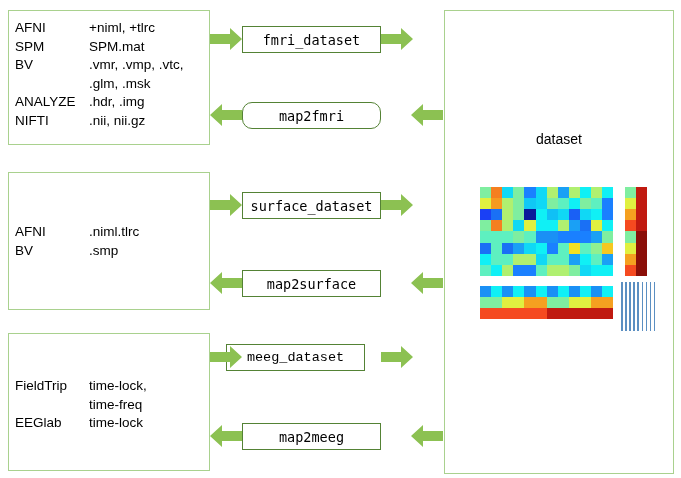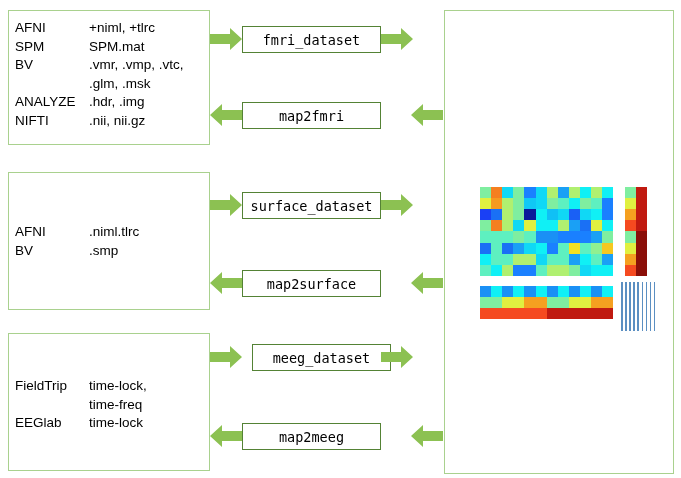--- a/index.html
+++ b/index.html
@@ -76,24 +76,24 @@
         <span class="fmt-ext">time-freq</span>
       </div>
       <div class="src-row" style="left: 6px; top: 80px;">
         <span class="fmt-name">EEGlab</span>
         <span class="fmt-ext">time-lock</span>
       </div>
     </div>
 </div>
 
 <div class="fn-box" style="left:242px; top:26px;">fmri_dataset</div>
-<div class="fn-box" style="left:242px; top:102px;">map2fmri</div>
+<div class="fn-box" style="left:242px; top:102px;border-radius:10px;">map2fmri</div>
 <div class="fn-box" style="left:242px; top:192px;">surface_dataset</div>
 <div class="fn-box" style="left:242px; top:270px;">map2surface</div>
-<div class="fn-box" style="left:252px; top:344px;">meeg_dataset</div>
+<div class="fn-box" style="left:226px; top:344px;font-family:Liberation Mono, monospace;">meeg_dataset</div>
 <div class="fn-box" style="left:242px; top:423px;">map2meeg</div>
 
 <svg class="arrow" style="left:210px; top:28px;" viewBox="0 0 32 22">
     <polygon points="0,6 20,6 20,0 32,11 20,22 20,16 0,16" fill="#8cc152"></polygon>
   </svg>
 <svg class="arrow" style="left:381px; top:28px;" viewBox="0 0 32 22">
     <polygon points="0,6 20,6 20,0 32,11 20,22 20,16 0,16" fill="#8cc152"></polygon>
   </svg>
 <svg class="arrow" style="left:210px; top:104px;" viewBox="0 0 32 22">
     <polygon points="32,6 12,6 12,0 0,11 12,22 12,16 32,16" fill="#8cc152"></polygon>
@@ -123,20 +123,21 @@
   </svg>
 <svg class="arrow" style="left:210px; top:425px;" viewBox="0 0 32 22">
     <polygon points="32,6 12,6 12,0 0,11 12,22 12,16 32,16" fill="#8cc152"></polygon>
   </svg>
 <svg class="arrow" style="left:411px; top:425px;" viewBox="0 0 32 22">
     <polygon points="32,6 12,6 12,0 0,11 12,22 12,16 32,16" fill="#8cc152"></polygon>
   </svg>
 
 <div class="cosmo-box"></div>
 <div class="cosmo-title">
+  <div>dataset</div>
 </div>
 <div id="dataset-graphic">
     <div class="cell" style="left: 480px; top: 187px; width: 11.4px; height: 11.4px; background: rgb(127, 238, 160);"></div>
     <div class="cell" style="left: 491.1px; top: 187px; width: 11.4px; height: 11.4px; background: rgb(245, 127, 32);"></div>
     <div class="cell" style="left: 502.2px; top: 187px; width: 11.4px; height: 11.4px; background: rgb(16, 216, 245);"></div>
     <div class="cell" style="left: 513.3px; top: 187px; width: 11.4px; height: 11.4px; background: rgb(127, 238, 160);"></div>
     <div class="cell" style="left: 524.4px; top: 187px; width: 11.4px; height: 11.4px; background: rgb(26, 128, 255);"></div>
     <div class="cell" style="left: 535.5px; top: 187px; width: 11.4px; height: 11.4px; background: rgb(16, 216, 245);"></div>
     <div class="cell" style="left: 546.6px; top: 187px; width: 11.4px; height: 11.4px; background: rgb(176, 240, 112);"></div>
     <div class="cell" style="left: 557.7px; top: 187px; width: 11.4px; height: 11.4px; background: rgb(26, 160, 245);"></div>

